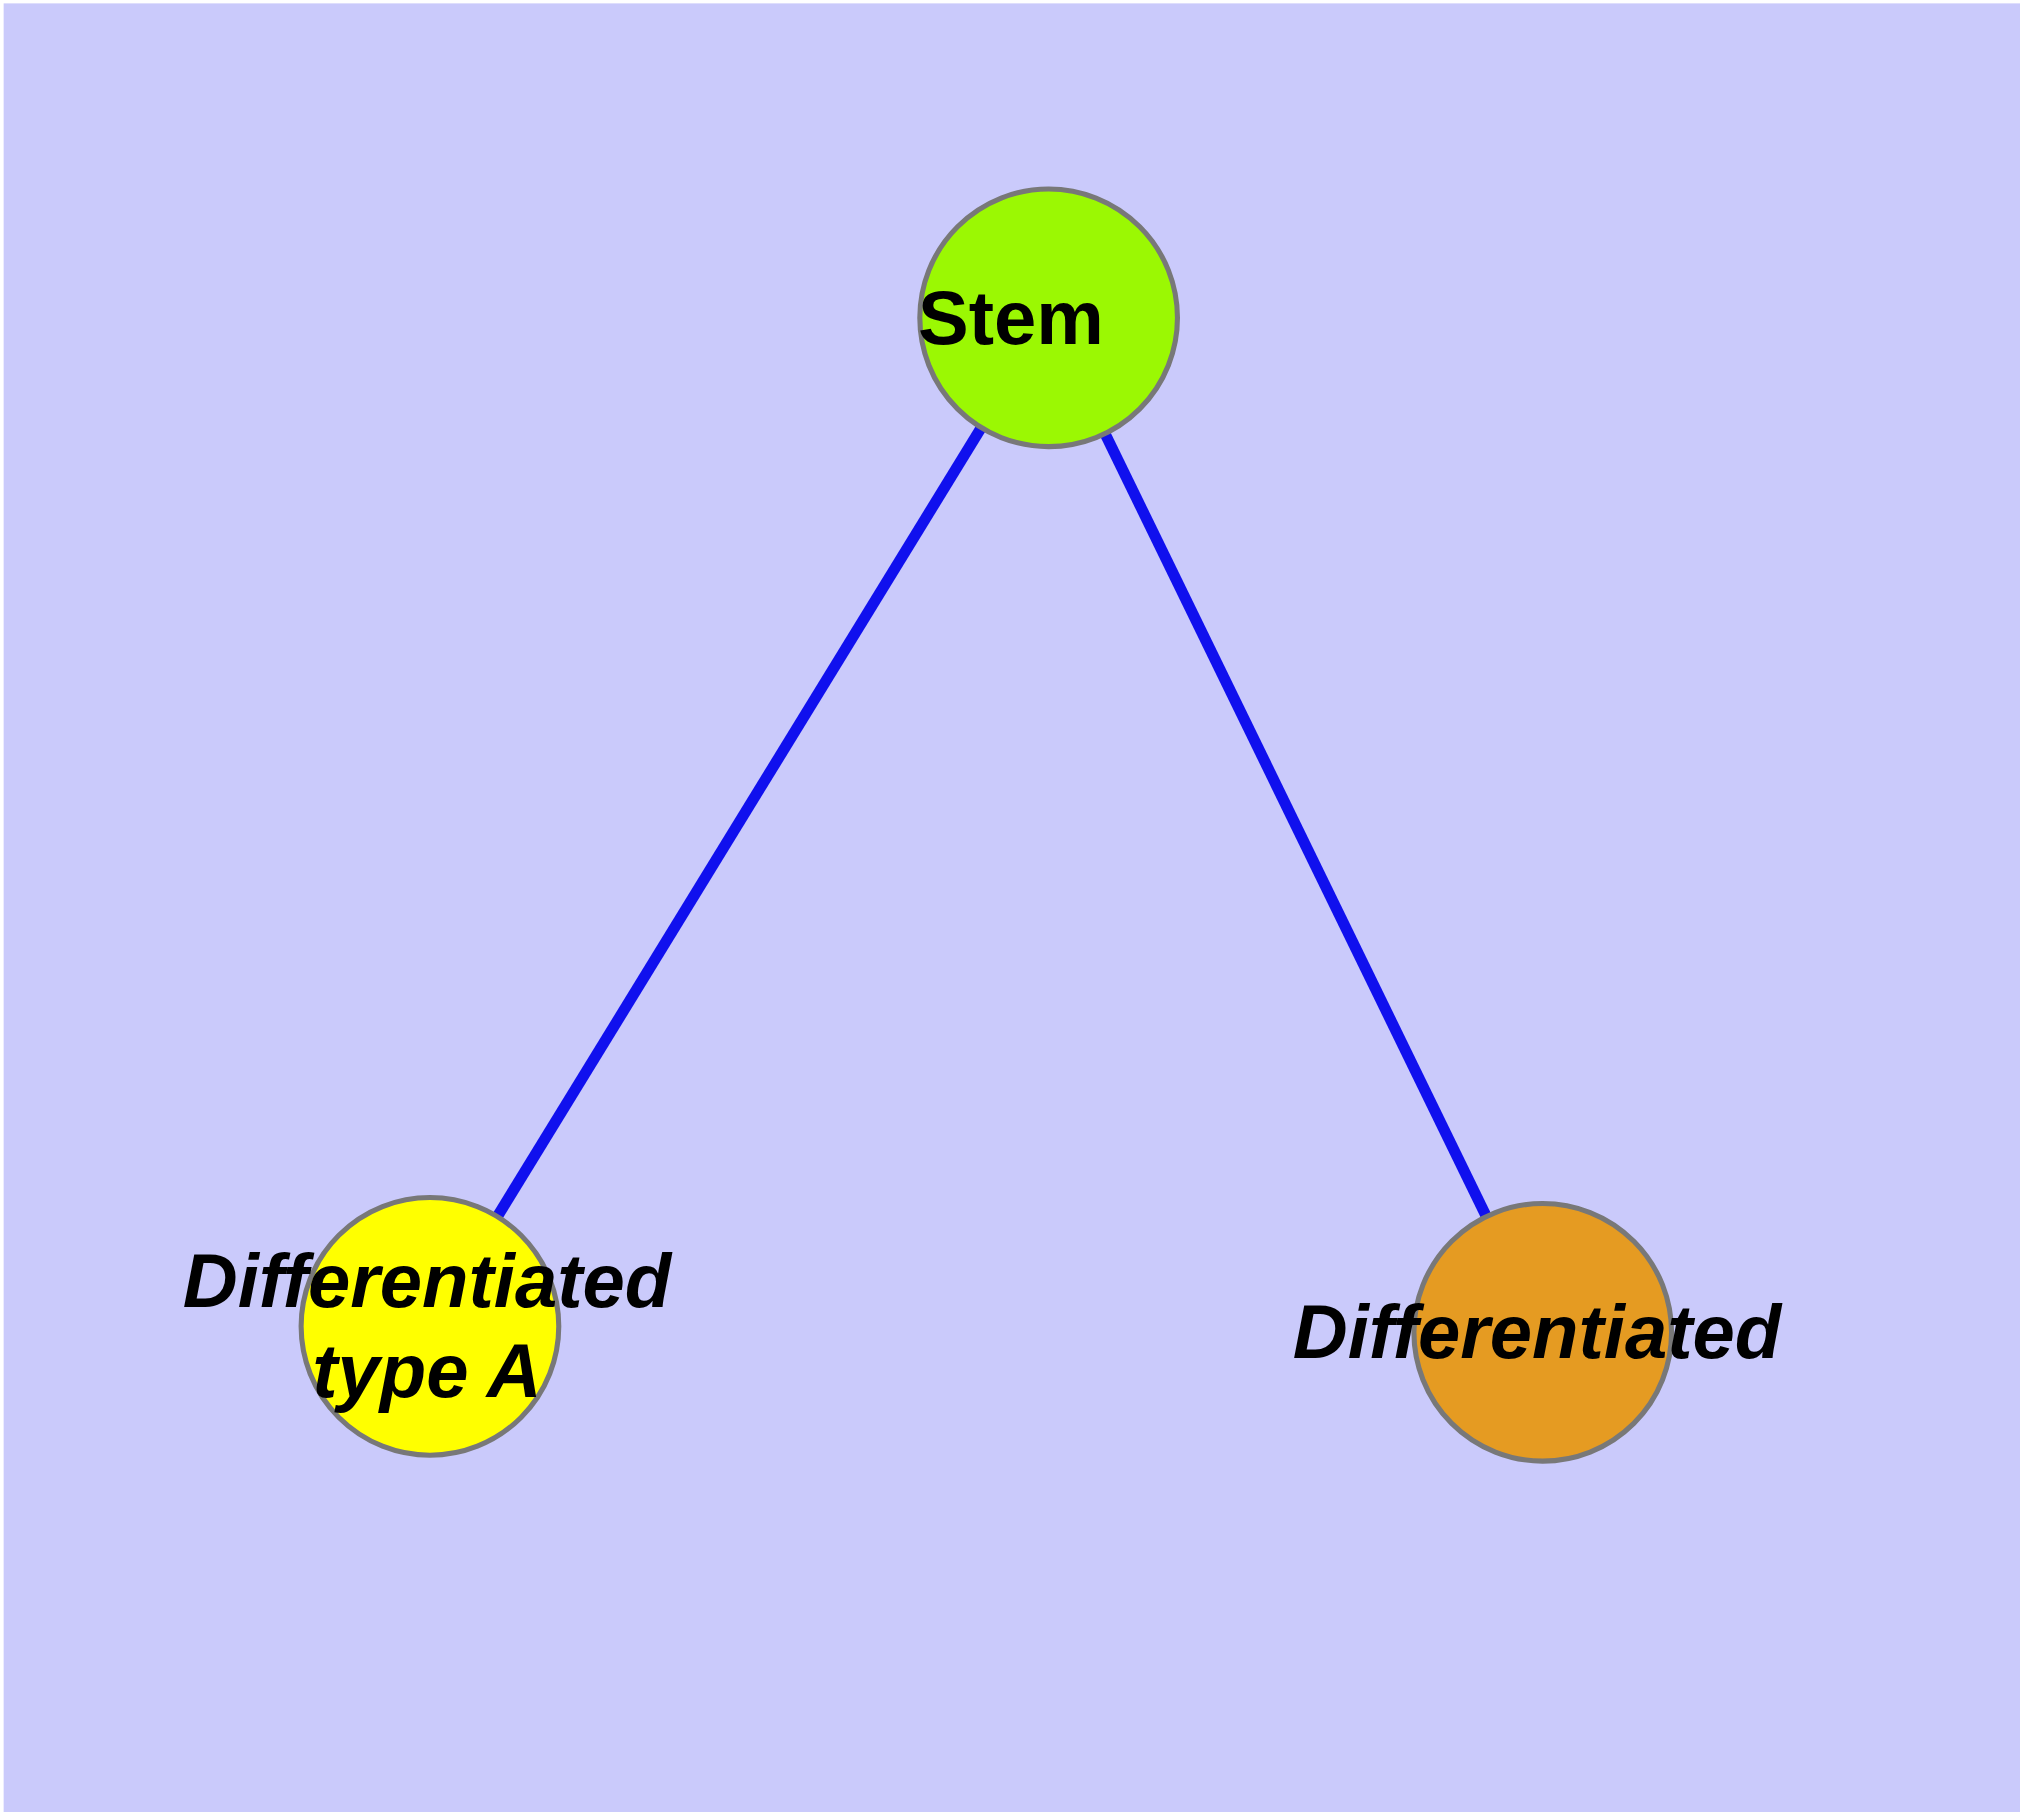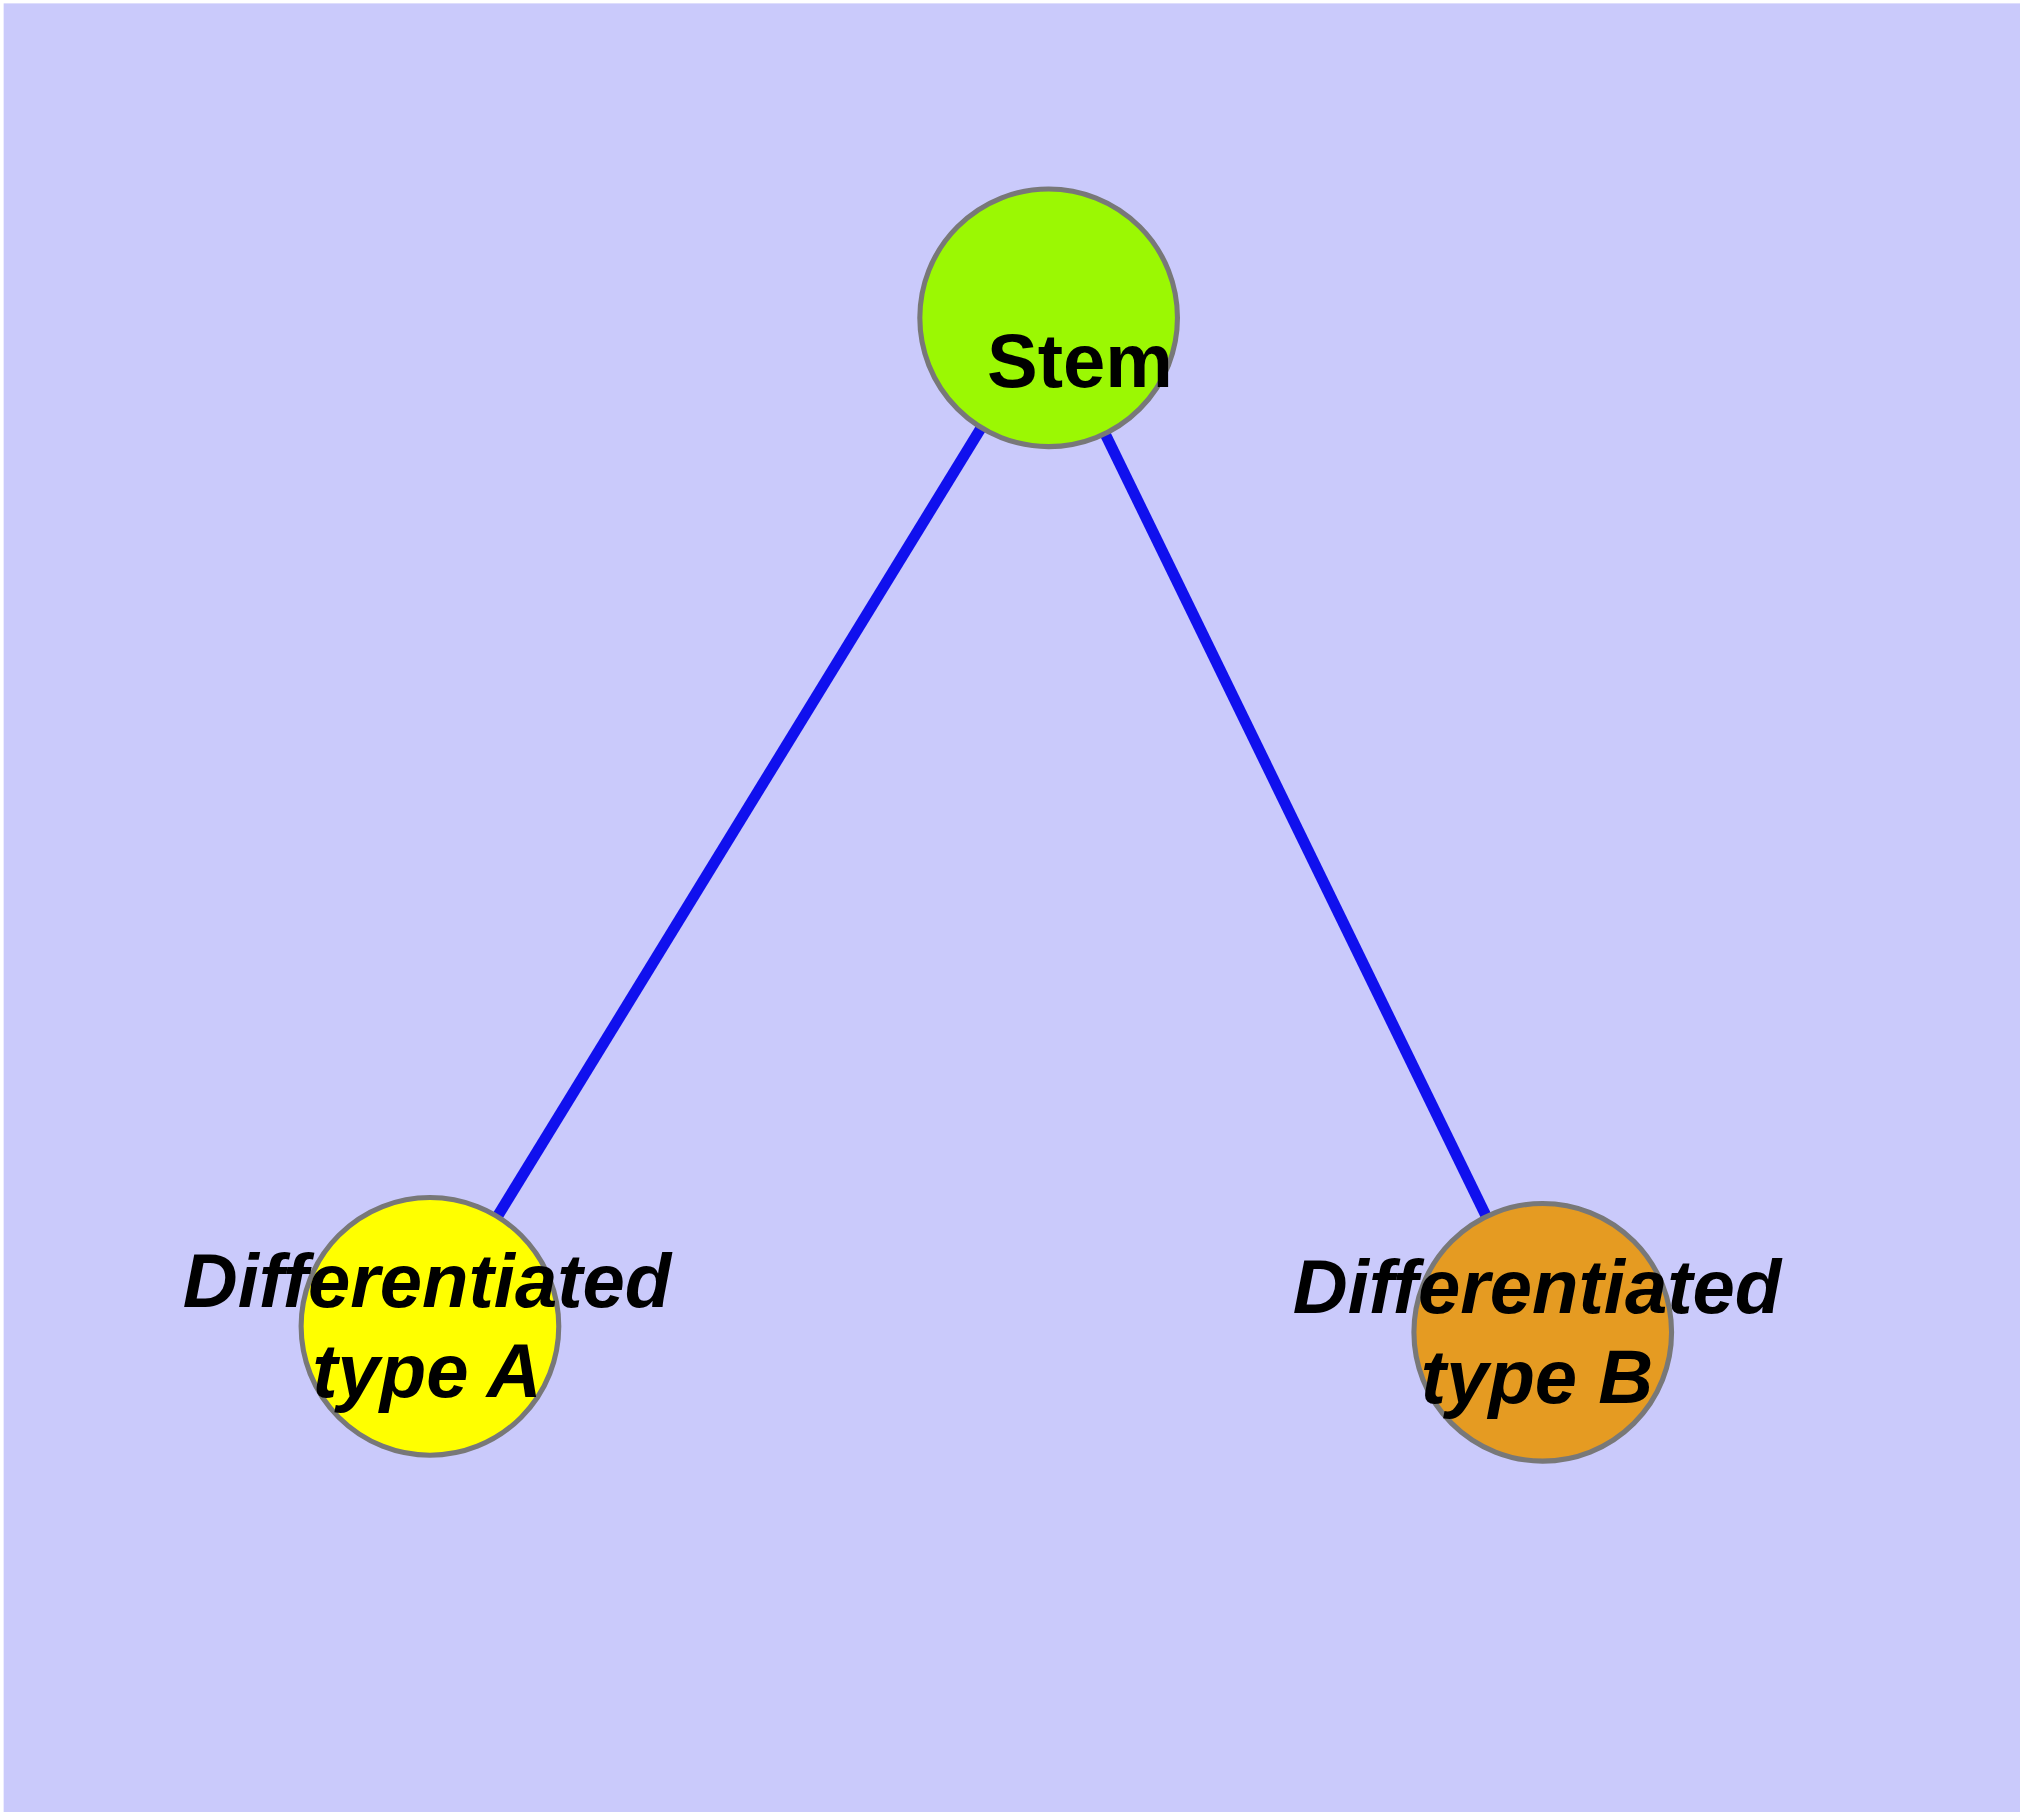--- a/index.html
+++ b/index.html
@@ -59,26 +59,25 @@
 
     <line class="edge" x1="1237" y1="375" x2="1820" y2="1572" stroke="#1010EE"></line>
 
     <circle class="node-circle" cx="1237" cy="375" r="152" fill="#9BF803" stroke="#787878"></circle>
 
     <circle class="node-circle" cx="507" cy="1565" r="152" fill="#FFFF00" stroke="#787878"></circle>
 
     <circle class="node-circle" cx="1820" cy="1572" r="152" fill="#E59B22" stroke="#787878"></circle>
   </svg>
 
-  <div class="node-label" style="left: 1080px; top: 318px; margin-top: 43px;">Stem</div>
+  <div class="node-label" style="left: 1011px; top: 318px;">Stem</div>
 
   <div class="node-label" style="left: 427px; top: 1326px;">
     <span class="label-line">Differentiated</span>
     <span class="label-line">type A</span>
   </div>
 
   <div class="node-label" style="left: 1537px; top: 1332px;">
     <span class="label-line">Differentiated</span>
-    <span class="label-line">type B</span>
   </div>
 
 </div>
 
 
 </body></html>

